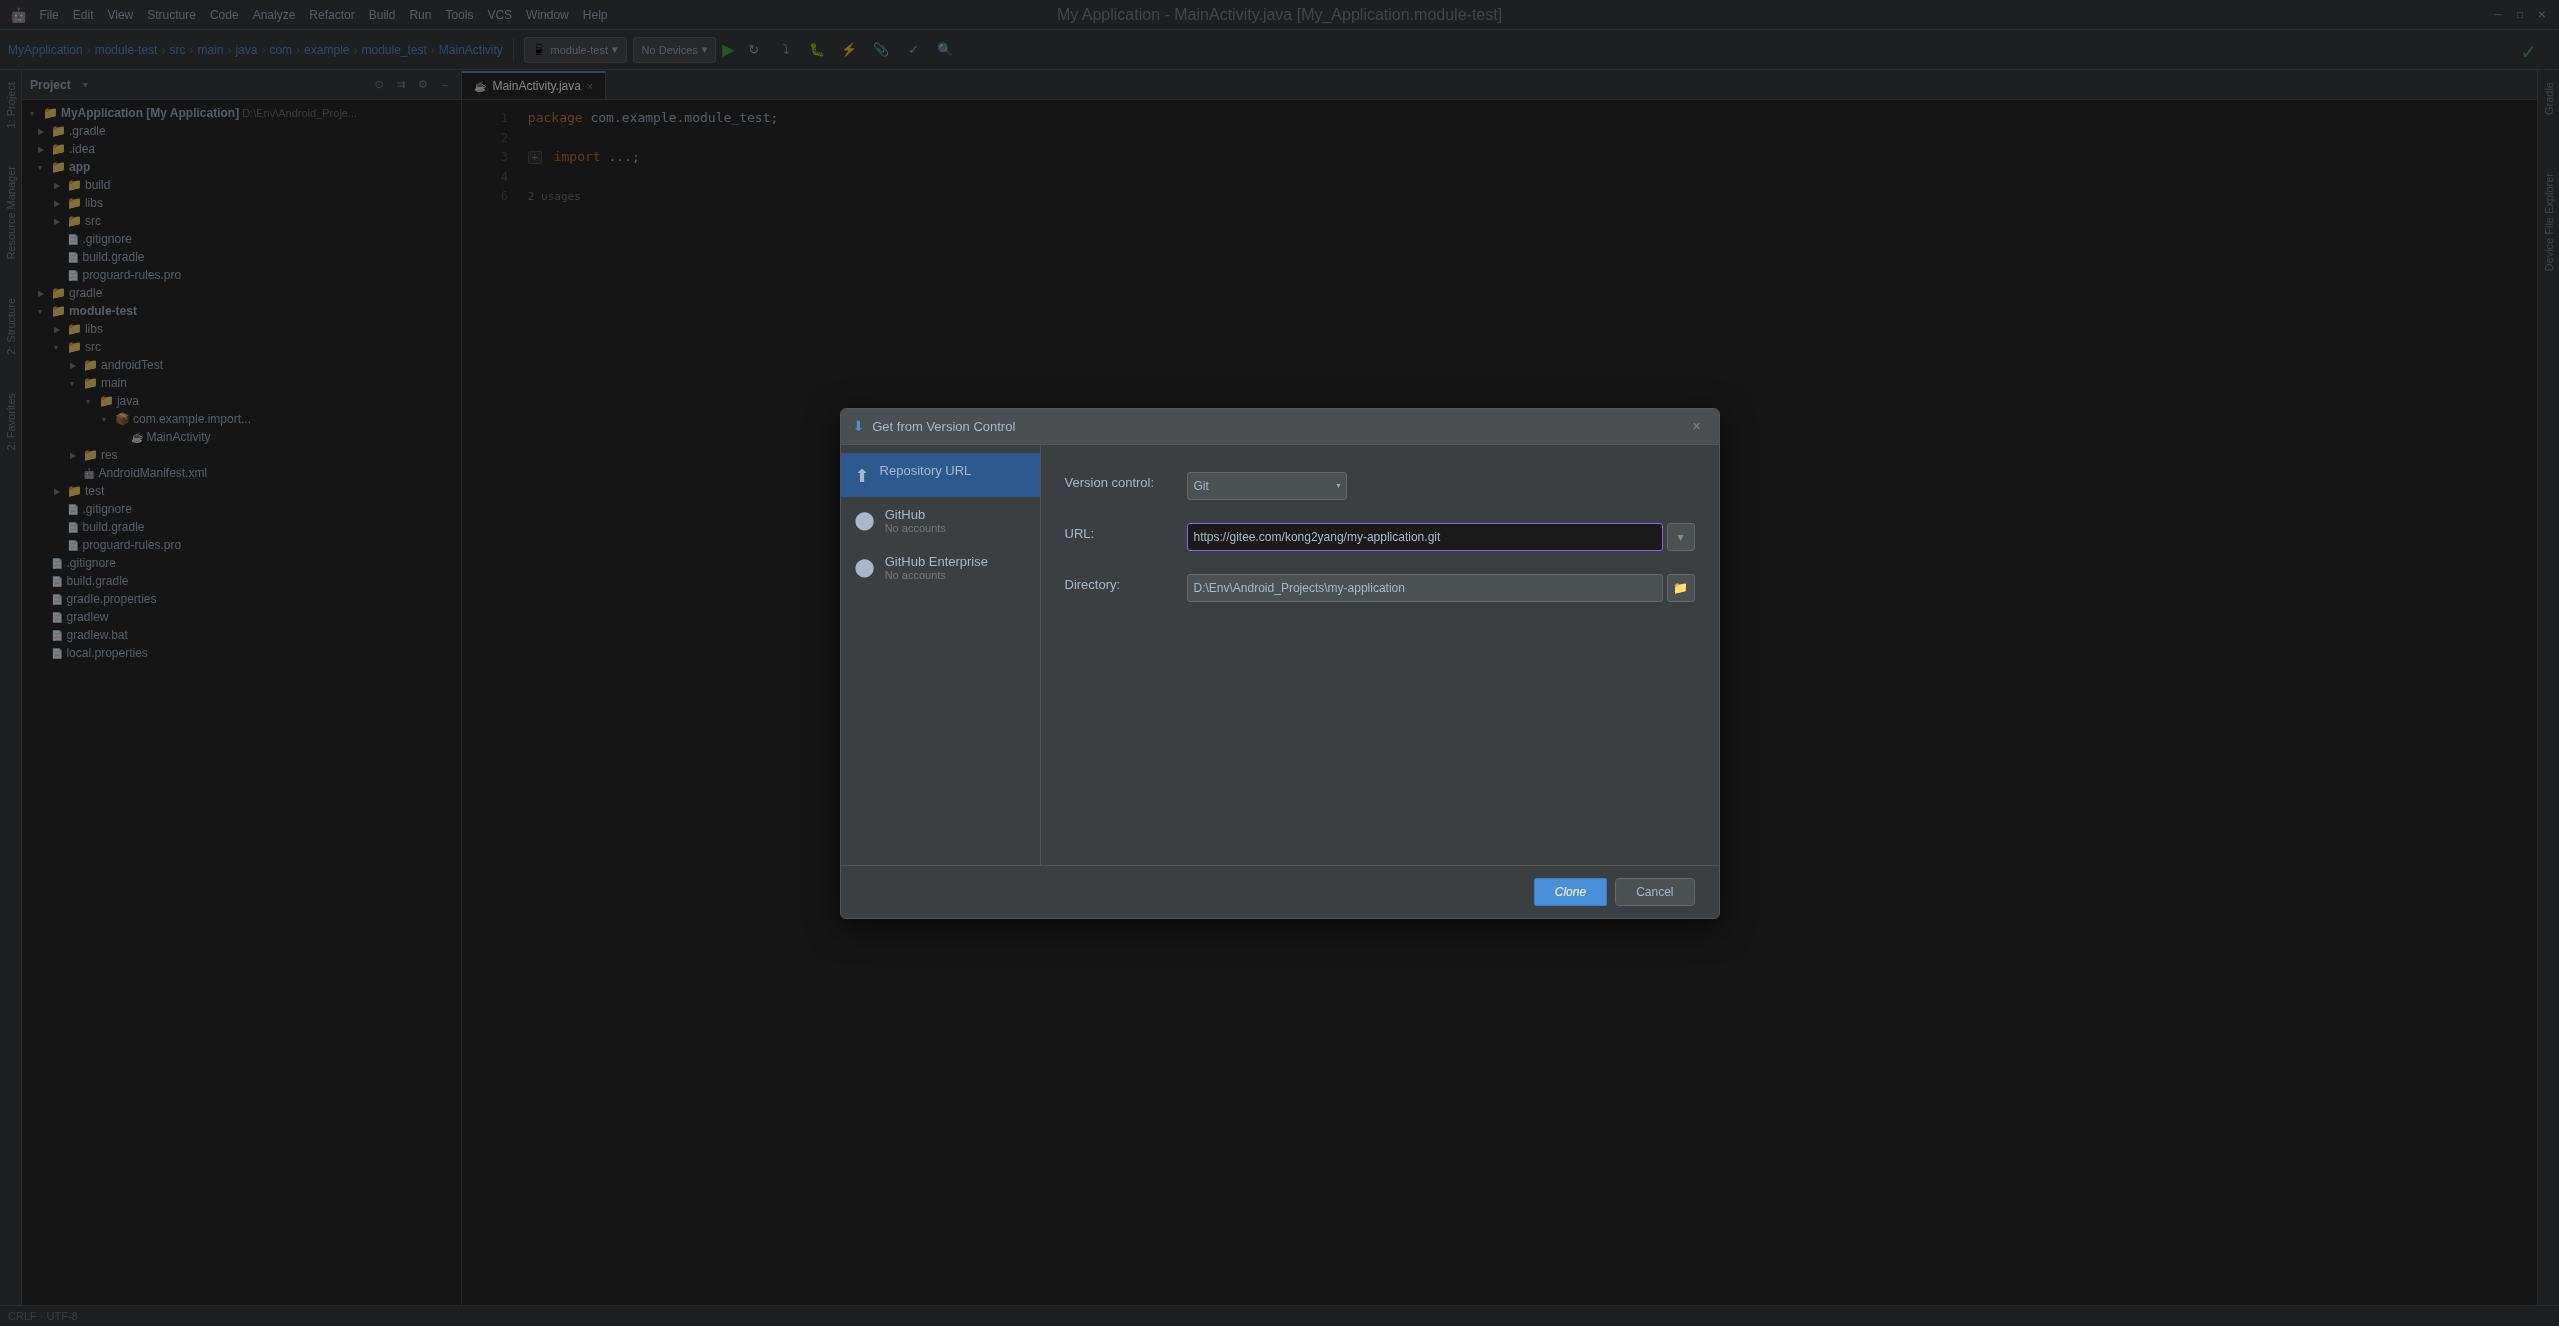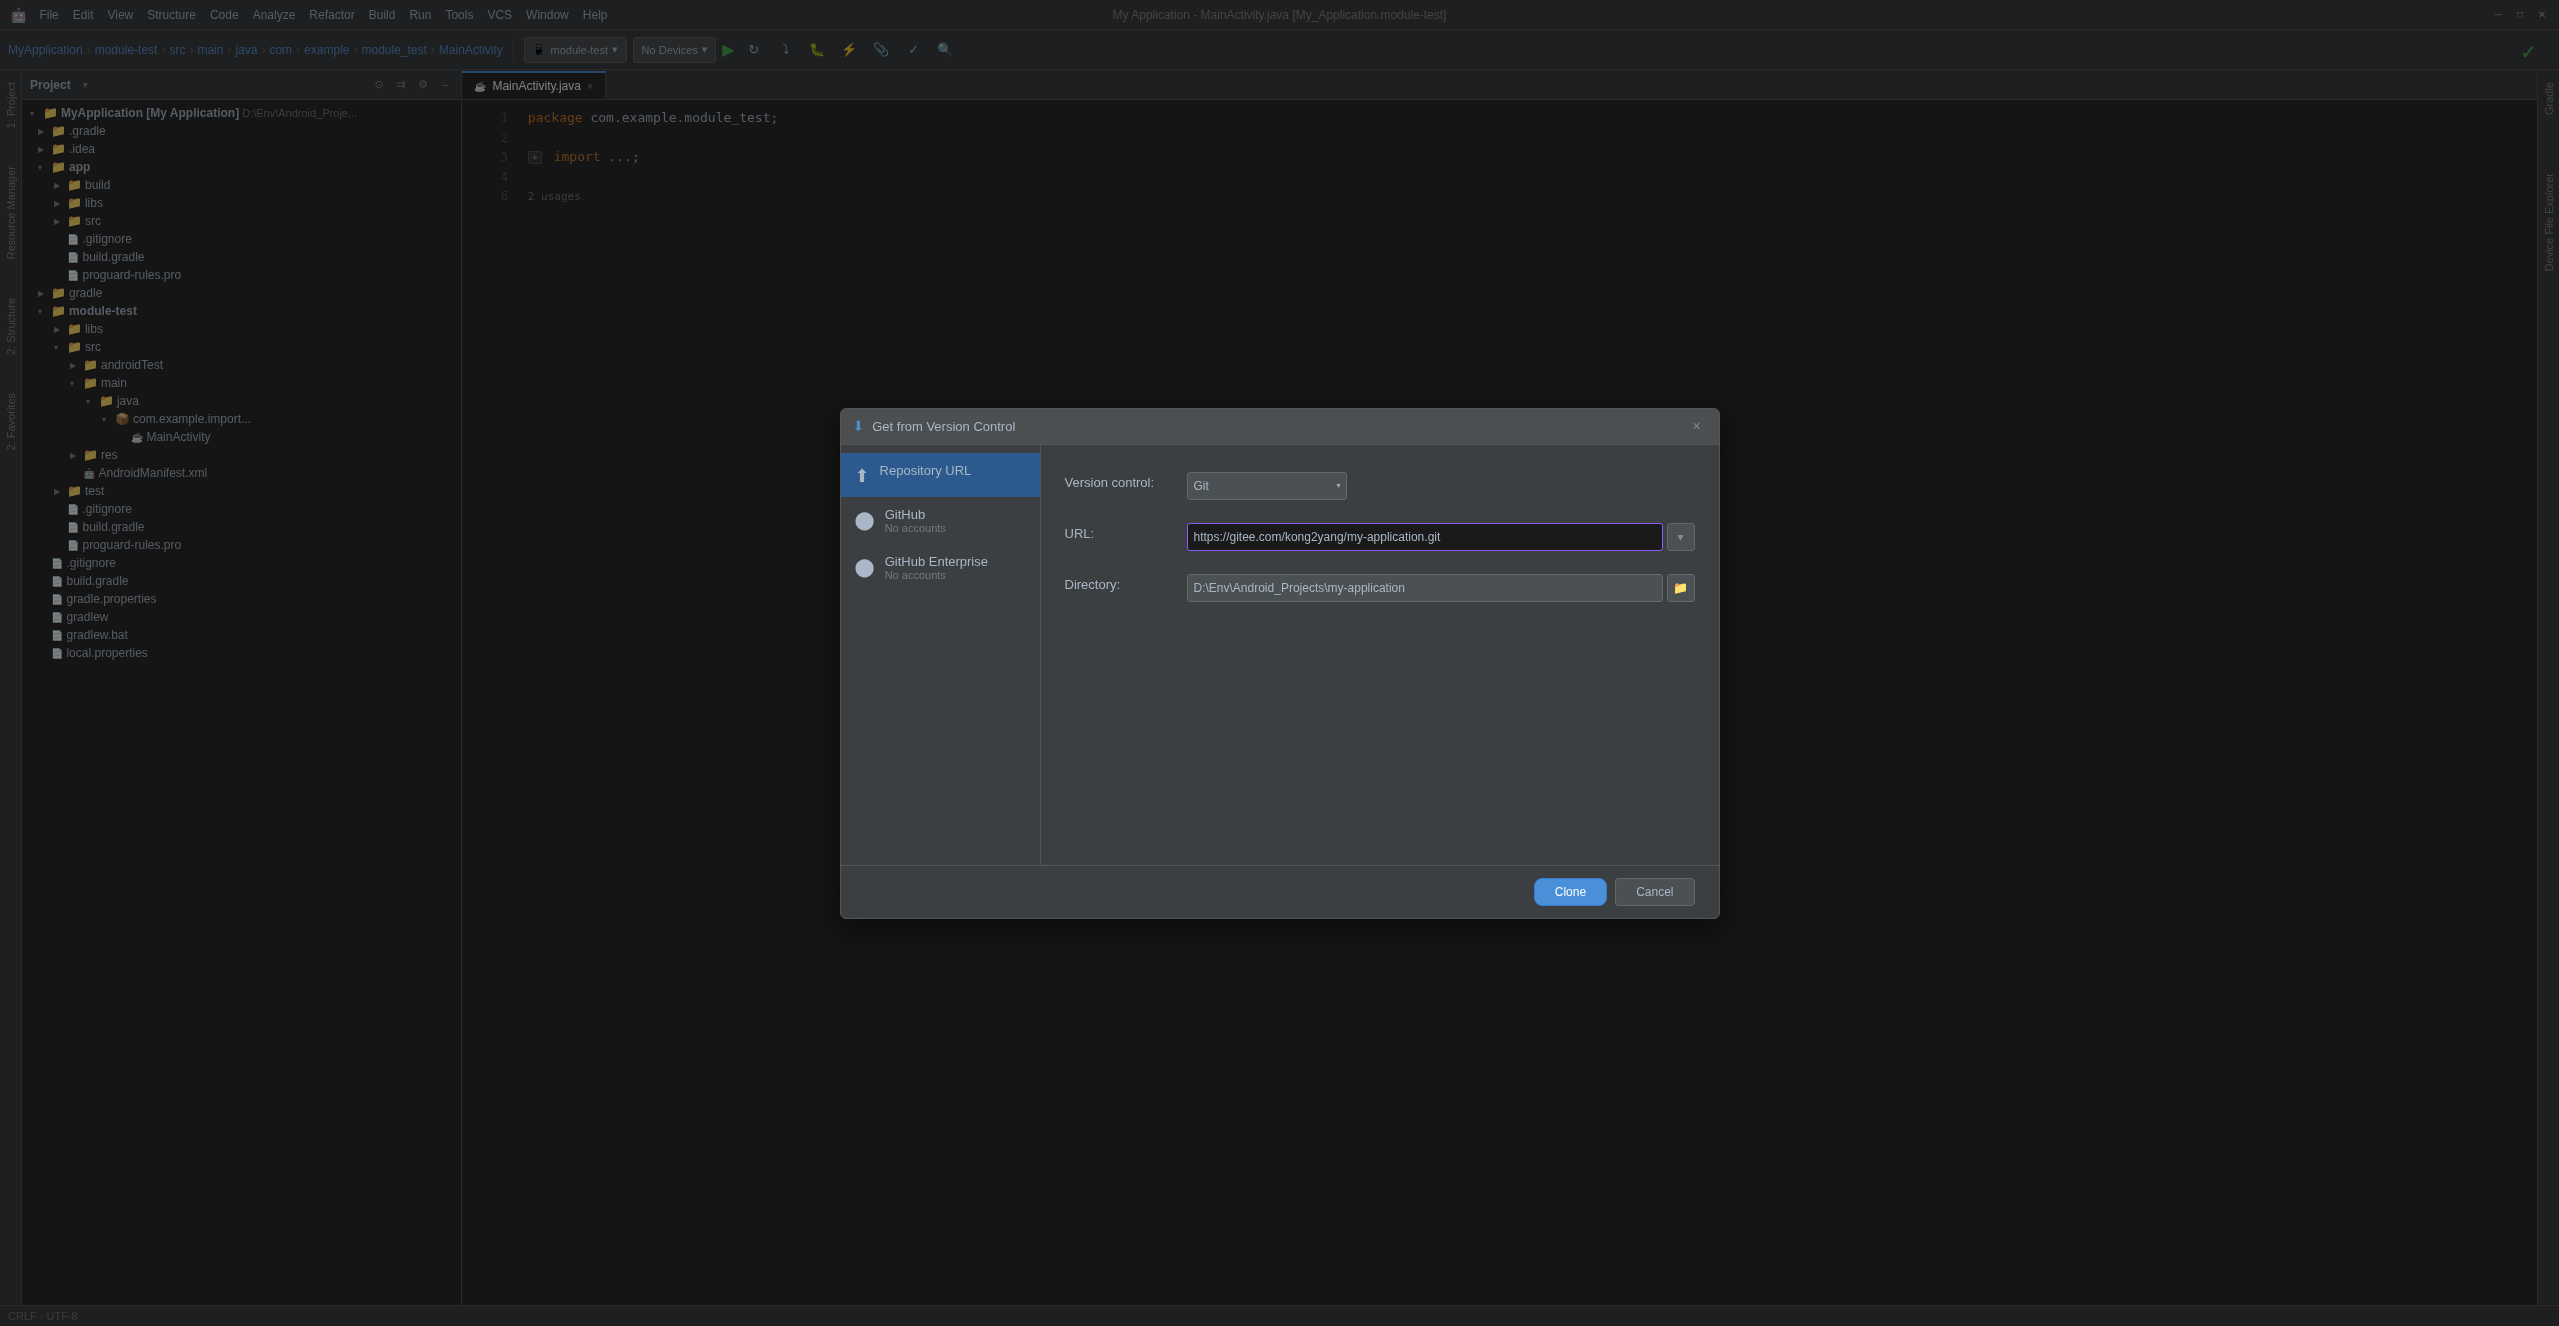--- a/index.html
+++ b/index.html
@@ -32,21 +32,21 @@
     .title-bar-menus {
       display: flex;
       gap: 14px;
       font-size: 12px;
       color: #a9b7c6;
     }
     .title-bar-menus span {
       cursor: pointer;
     }
     .title-bar-title {
-      font-size: 12px;
+      font-size: 16px;
       color: #888;
       position: absolute;
       left: 50%;
       transform: translateX(-50%);
     }
     .title-bar-controls {
       display: flex;
       gap: 8px;
     }
     .title-btn {
@@ -456,24 +456,25 @@
       display: flex;
       justify-content: flex-end;
       padding: 12px 24px;
       gap: 8px;
       border-top: 1px solid #555;
     }
     .btn-primary {
       padding: 6px 20px;
       background: #4a90d9;
       border: 1px solid #3a7bc8;
-      border-radius: 8px;
+      border-radius: 2px;
       color: #fff;
       font-size: 12px;
       cursor: pointer;
+      font-style: italic;
     }
     .btn-secondary {
       padding: 6px 20px;
       background: #4b5052;
       border: 1px solid #666;
       border-radius: 4px;
       color: #a9b7c6;
       font-size: 12px;
       cursor: pointer;
     }

